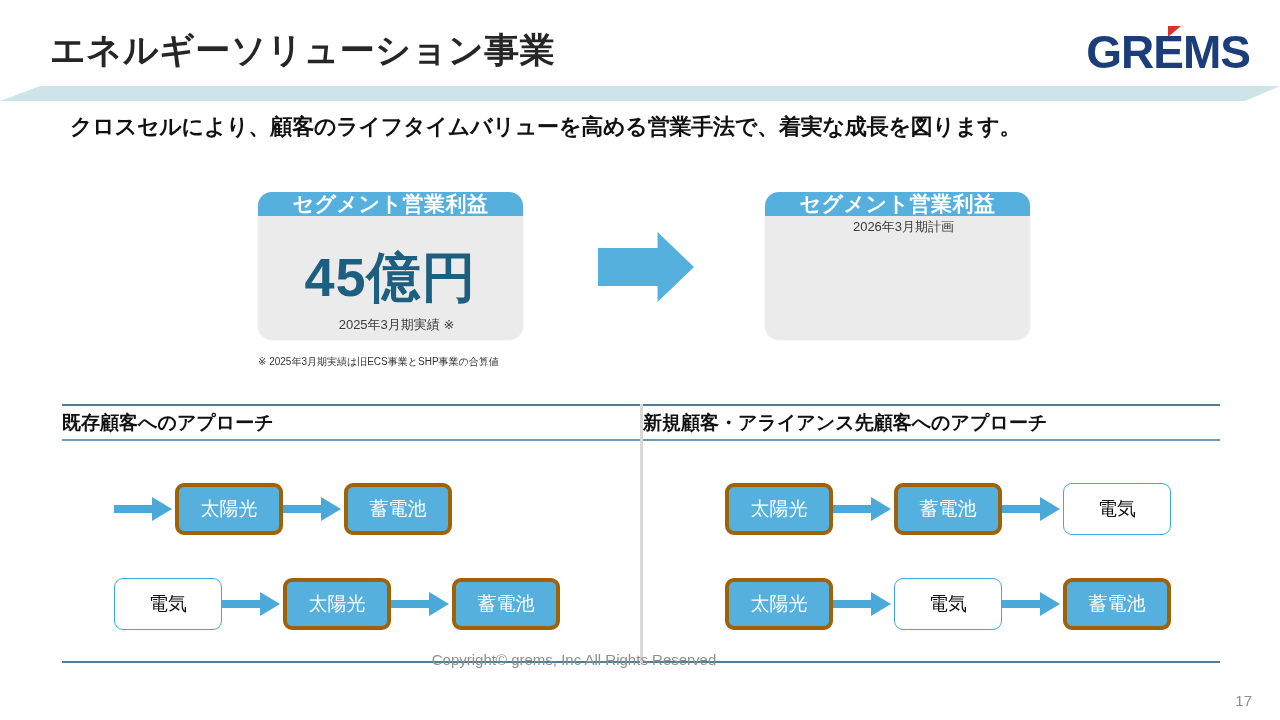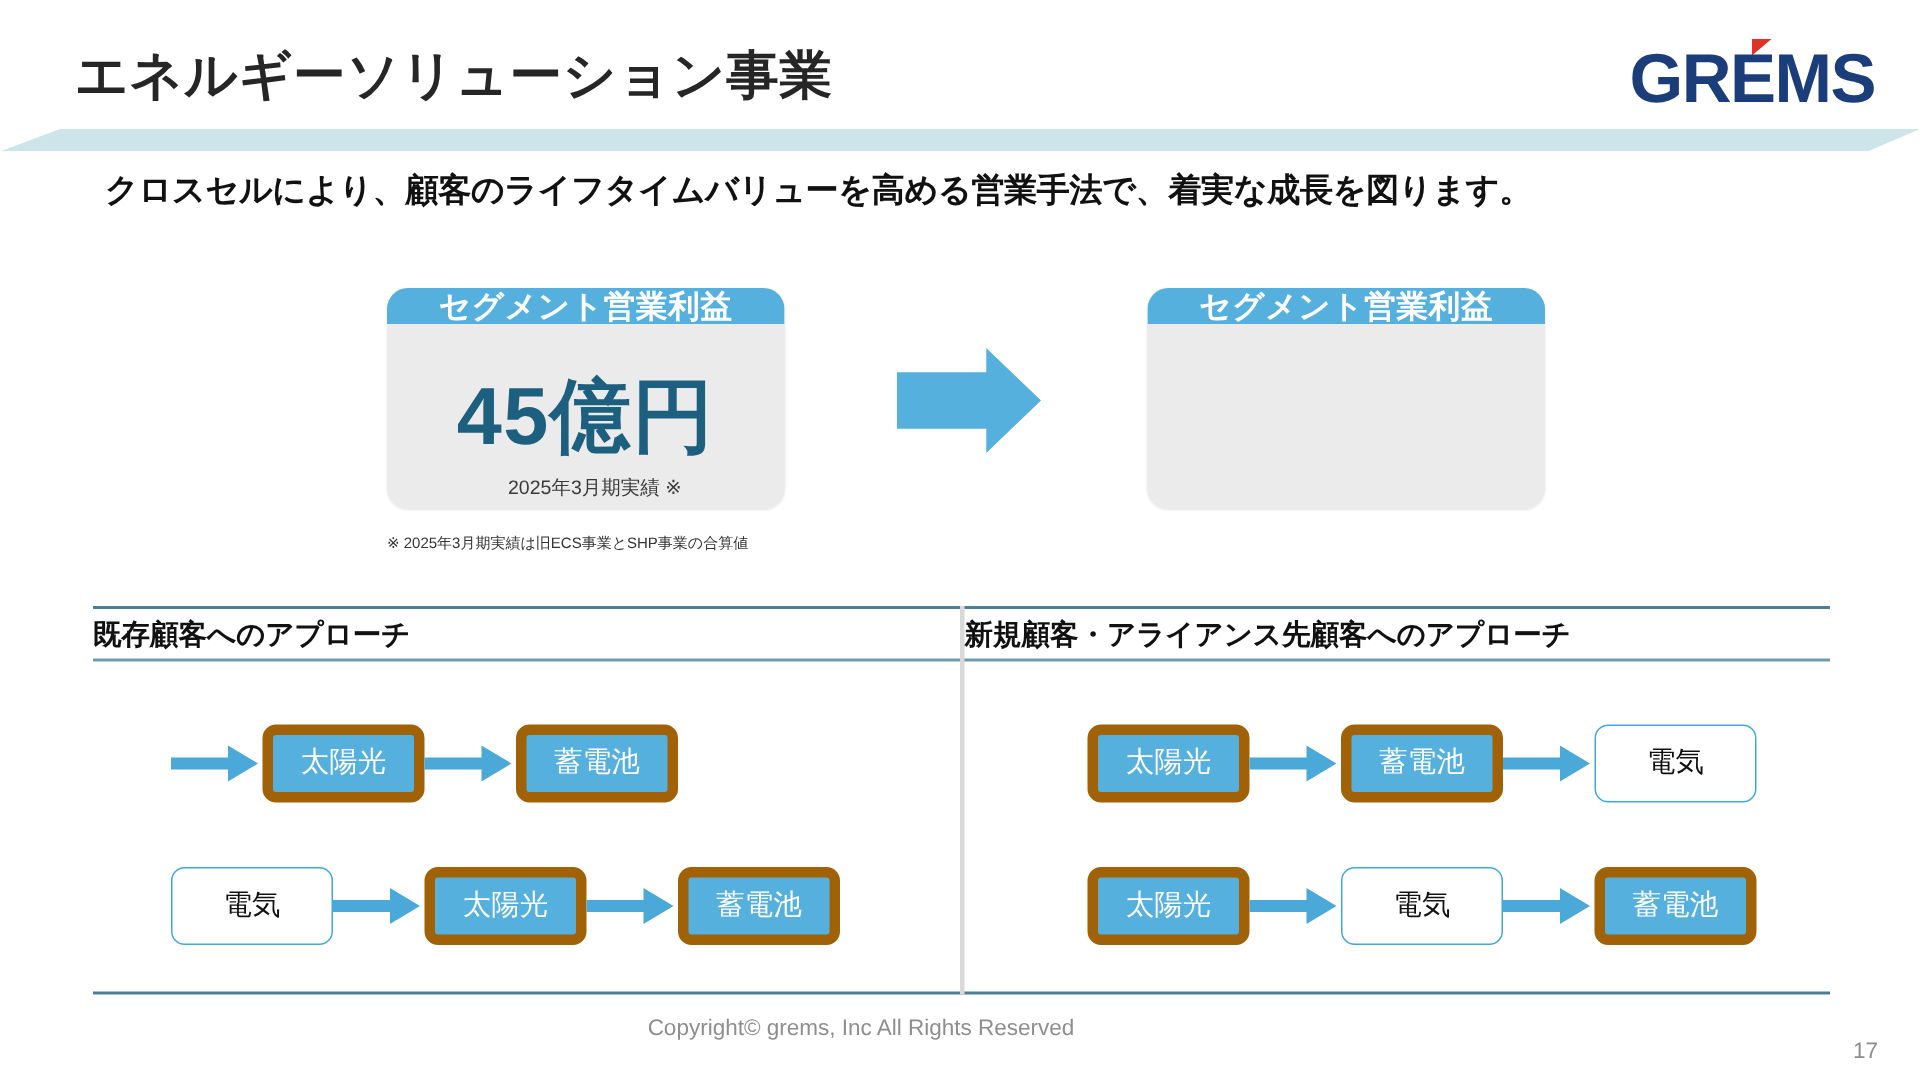--- a/index.html
+++ b/index.html
@@ -208,21 +208,21 @@
     justify-content: center;
     text-align: center;
     font-size: 19px;
     line-height: 1.12;
     box-sizing: border-box;
     white-space: pre-line;
   }
   .flow-box.blue {
     background: #56b0dd;
     color: #ffffff;
-    border: 7px solid #a16207;
+    border: 4px solid #a16207;
   }
   .flow-box.white {
     background: #ffffff;
     color: #111111;
     border: 1.6px solid #3fa9dd;
   }
 
   .flow-arrow {
     width: 61px;
     height: 52px;
@@ -246,21 +246,21 @@
     height: 0;
     border-left: 20px solid #4aa9d9;
     border-top: 12px solid transparent;
     border-bottom: 12px solid transparent;
   }
 
   
   #footer-copyright {
     position: absolute;
     left: 0;
-    top: 677px;
+    top: 651px;
     width: 1148px;
     text-align: center;
     font-size: 15px;
     color: #8e8e8e;
   }
   #page-number {
     position: absolute;
     right: 28px;
     top: 692px;
     font-size: 15px;
@@ -284,20 +284,21 @@
 <div class="kpi-card" id="kpi-card-current">
   <div class="kpi-head">セグメント営業利益</div>
   <div class="kpi-value">45億円</div>
   <div class="kpi-caption">2025年3月期実績 ※</div>
 </div>
 
 <div id="kpi-arrow"></div>
 
 <div class="kpi-card" id="kpi-card-plan">
   <div class="kpi-head">セグメント営業利益</div>
+  <div class="kpi-caption">2026年3月期計画</div>
 </div>
 
 <div id="kpi-footnote">※ 2025年3月期実績は旧ECS事業とSHP事業の合算値</div>
 
 <div id="rule-top"></div>
 <div id="rule-mid"></div>
 <div id="rule-bottom"></div>
 <div id="column-divider"></div>
 
 <div class="col-heading" id="heading-existing">既存顧客へのアプローチ</div>

